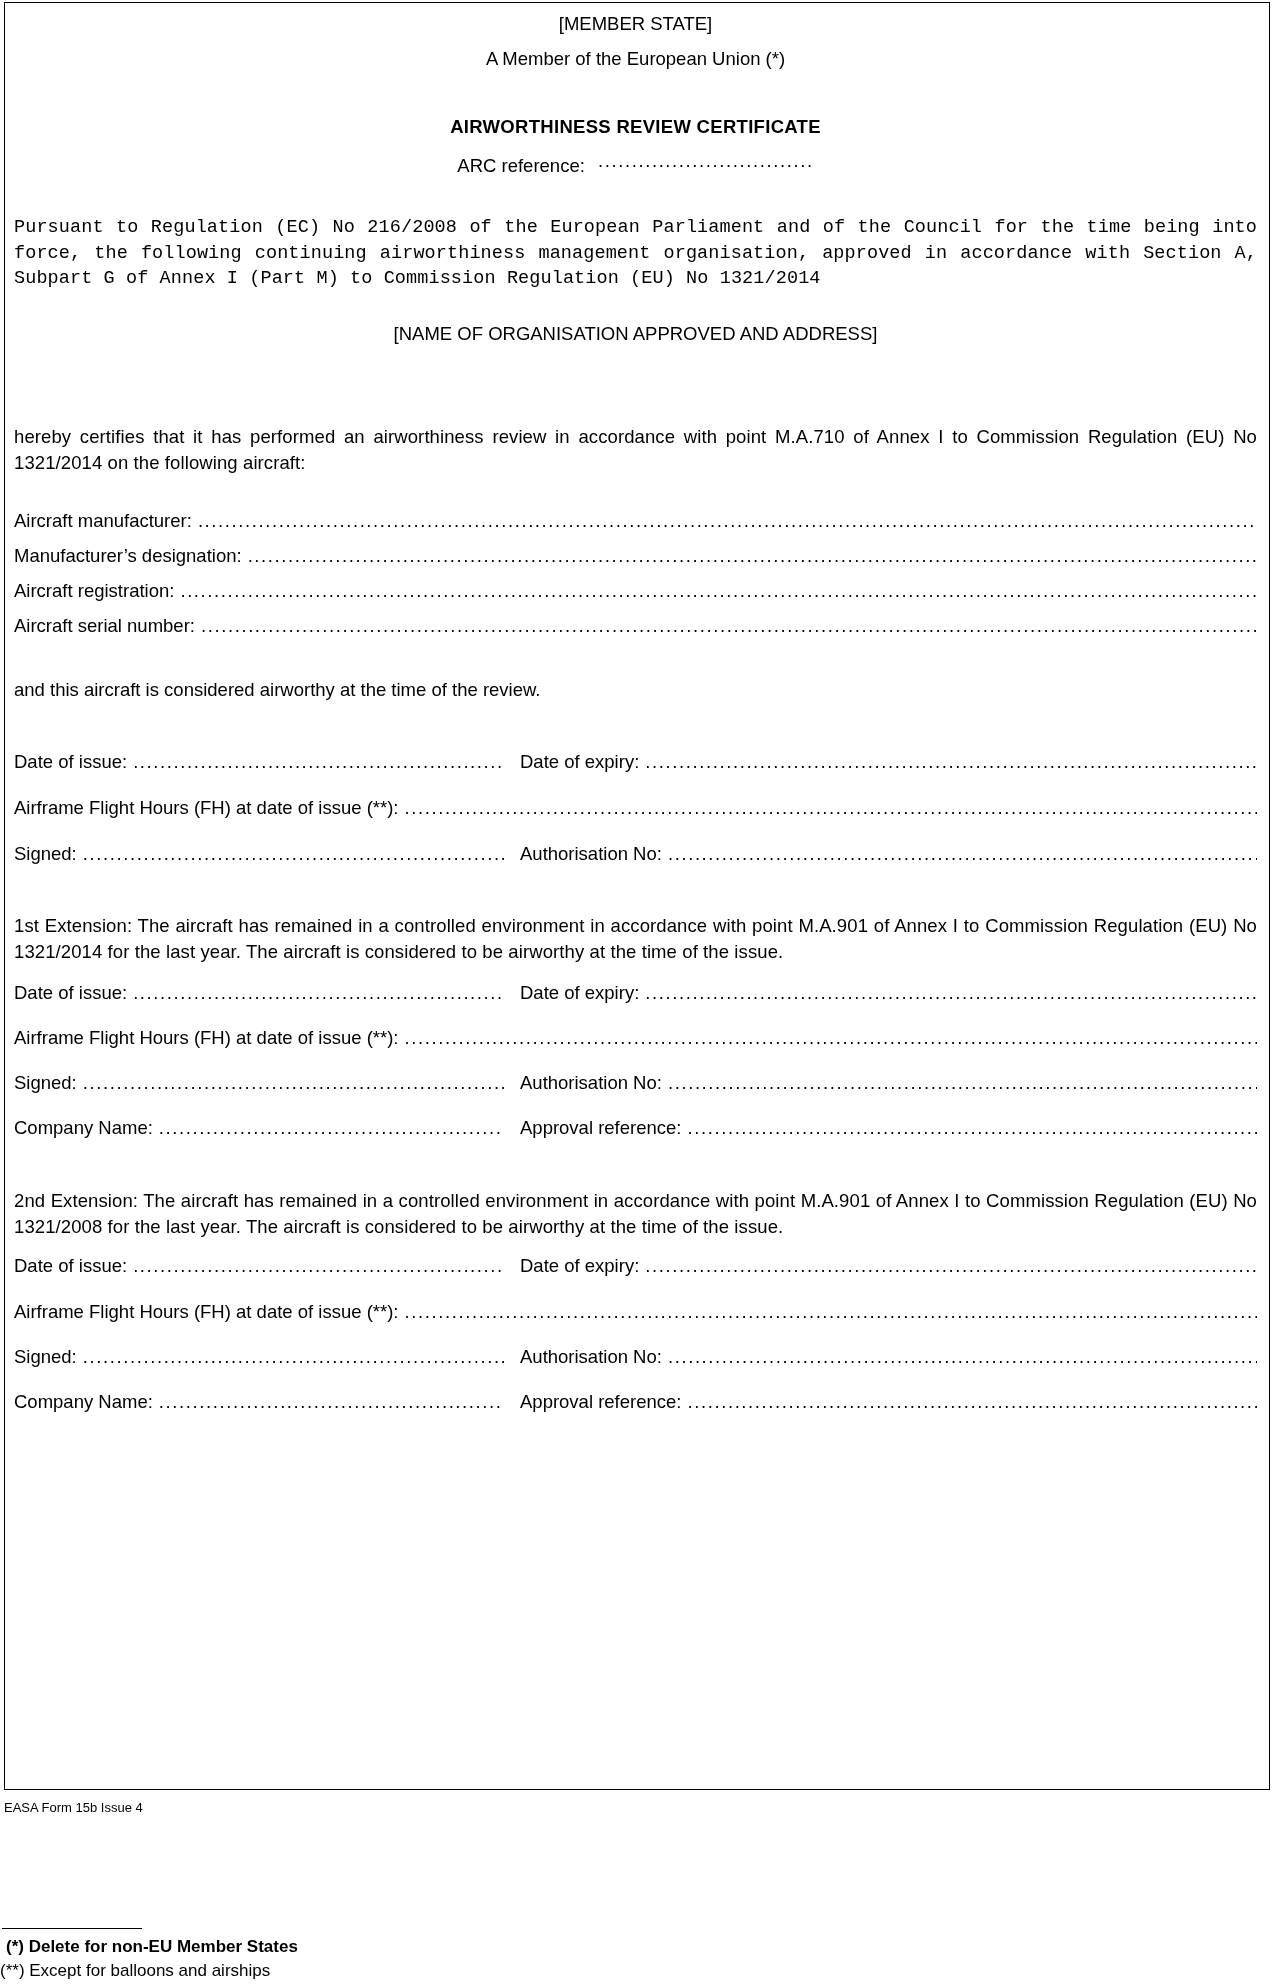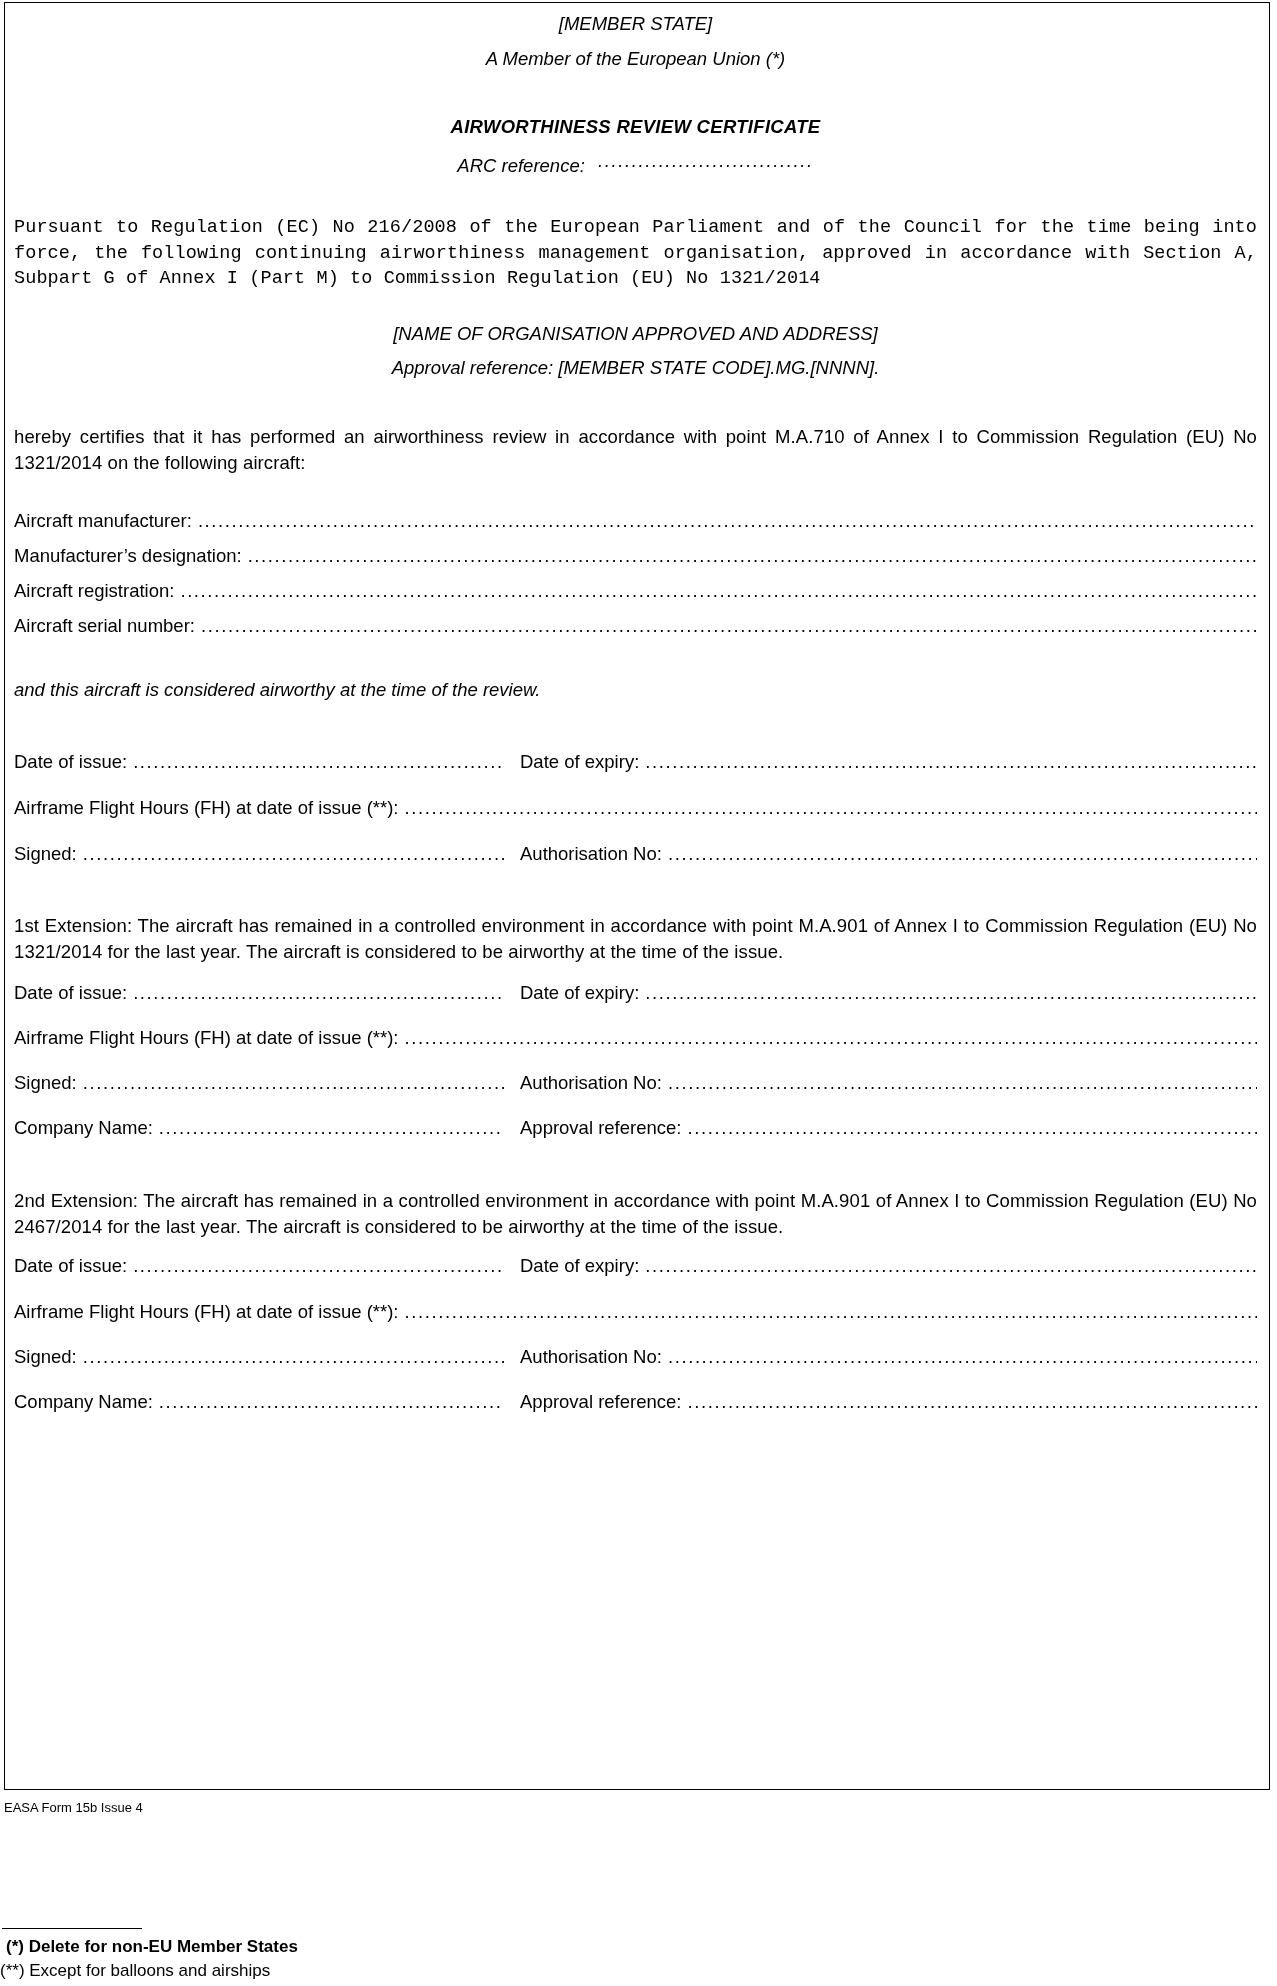--- a/index.html
+++ b/index.html
@@ -65,21 +65,20 @@
     font-weight: bold;
     letter-spacing: 0.3px;
   }
 
   
   .row {
     position: absolute;
     font-size: 18.5px;
     line-height: 22px;
     white-space: nowrap;
-    font-style: italic;
   }
 
   .block {
     position: absolute;
     font-size: 18.5px;
   }
 
   
   .dots {
     display: inline-block;
@@ -148,21 +147,20 @@
 
       <div class="row center" style="left:0; top:147px; width:1243px;">
         <span>ARC reference:</span>
         <span class="dots" style="margin-left:8px;">................................</span>
       </div>
 
       <div class="block just" style="left:0; top:212px; width:1243px;font-family:Liberation Mono, monospace;">Pursuant to Regulation (EC) No 216/2008 of the European Parliament and of the Council for the time being into force, the following continuing airworthiness management organisation, approved in accordance with Section A, Subpart G of Annex I (Part M) to Commission Regulation (EU) No 1321/2014</div>
 
       <div class="row center t-head" style="left:0; top:320px; width:1243px;">[NAME OF ORGANISATION APPROVED AND ADDRESS]</div>
 
-      <div class="row center t-head" style="left:0; top:354px; width:1243px;">Approval reference: [MEMBER STATE CODE].MG.[NNNN].</div>
 
       <div class="block just" style="left:0; top:421px; width:1243px;">hereby certifies that it has performed an airworthiness review in accordance with point M.A.710 of Annex I to Commission Regulation (EU) No 1321/2014 on the following aircraft:</div>
 
       <div class="fieldrow" style="left:0; top:507px; width:1243px;">
         <span class="lbl">Aircraft manufacturer:</span>
         <span class="lead">................................................................................................................................................................................................................................................................</span>
       </div>
 
       <div class="fieldrow" style="left:0; top:542px; width:1243px;">
         <span class="lbl">Manufacturer’s designation:</span>
@@ -231,21 +229,21 @@
 
       <div class="fieldrow" style="left:0; top:1114px; width:490px;">
         <span class="lbl">Company Name:</span>
         <span class="lead">................................................................................................................................................................................................................................................................</span>
       </div>
       <div class="fieldrow" style="left:506px; top:1114px; width:737px;">
         <span class="lbl">Approval reference:</span>
         <span class="lead">................................................................................................................................................................................................................................................................</span>
       </div>
 
-      <div class="block just" style="left:0; top:1185px; width:1243px;">2nd Extension: The aircraft has remained in a controlled environment in accordance with point M.A.901 of Annex I to Commission Regulation (EU) No 2467/2014 for the last year. The aircraft is considered to be airworthy at the time of the issue.</div>
+      <div class="block just" style="left:0; top:1185px; width:1243px;">2nd Extension: The aircraft has remained in a controlled environment in accordance with point M.A.901 of Annex I to Commission Regulation (EU) No 1321/2008 for the last year. The aircraft is considered to be airworthy at the time of the issue.</div>
 
       <div class="fieldrow" style="left:0; top:1252px; width:490px;">
         <span class="lbl">Date of issue:</span>
         <span class="lead">................................................................................................................................................................................................................................................................</span>
       </div>
       <div class="fieldrow" style="left:506px; top:1252px; width:737px;">
         <span class="lbl">Date of expiry:</span>
         <span class="lead">................................................................................................................................................................................................................................................................</span>
       </div>
 

